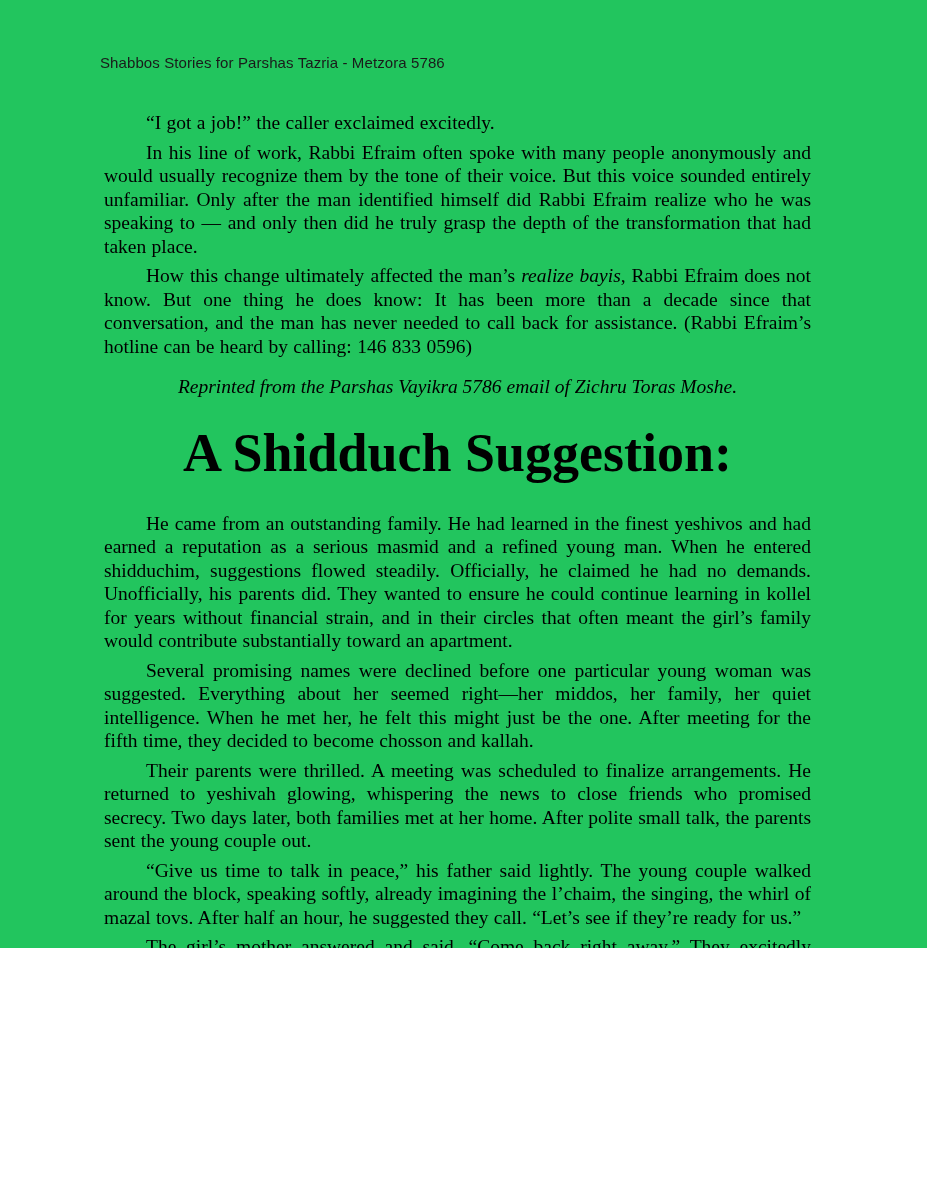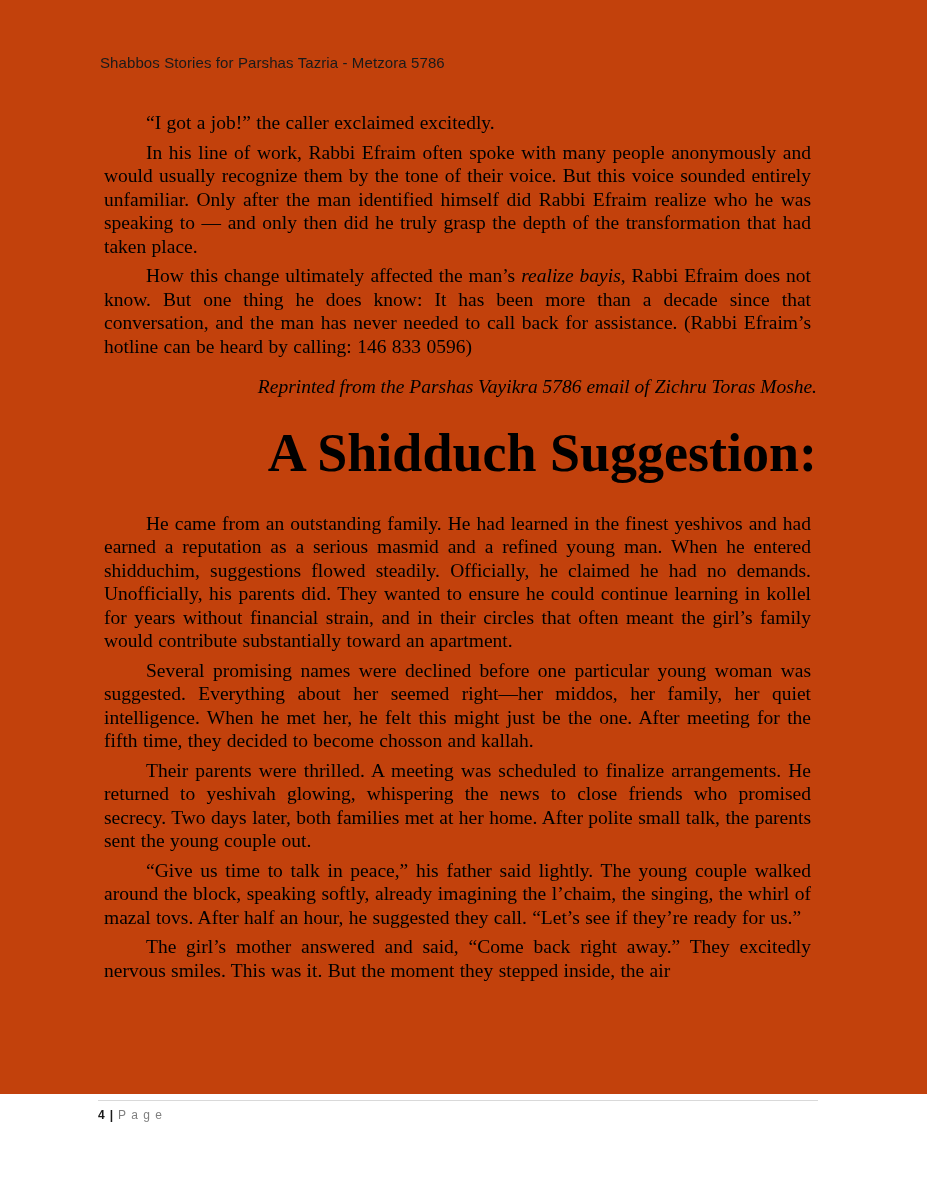--- a/index.html
+++ b/index.html
@@ -1,21 +1,21 @@
 <!DOCTYPE html>
 <html><head>
 <meta charset="utf-8">
 <style>
   * { box-sizing: border-box; }
   html, body { margin: 0; padding: 0; background: #ffffff; }
   .page {
     position: relative;
     width: 927px;
-    height: 1200px;
-    background: #c2410c;
+    height: 948px;
+    background: #22c55e;
     overflow: hidden;
     font-family: "Liberation Serif", "DejaVu Serif", serif;
     color: #000000;
   }
   .running-header {
     position: absolute;
     left: 100px;
     top: 53px;
     font-family: "Liberation Sans", "DejaVu Sans", sans-serif;
     font-size: 15px;
@@ -36,29 +36,29 @@
     text-align: justify;
     text-indent: 42px;
     word-spacing: 0.5px;
   }
   .body-para em { font-style: italic; }
   .attribution {
     margin: 17px 0 0 0;
     font-size: 19.5px;
     line-height: 23.5px;
     font-style: italic;
-    text-align: right;
+    text-align: center;
     text-indent: 0;
   }
   .story-heading {
     margin: 26px 0 30px 0;
     font-size: 54px;
     line-height: 57px;
     font-weight: bold;
-    text-align: right;
+    text-align: center;
     color: #000000;
   }
   .heading-line { display: block; }
   .page-footer {
     position: absolute;
     left: 0;
     top: 1094px;
     width: 927px;
     height: 106px;
     background: #ffffff;

